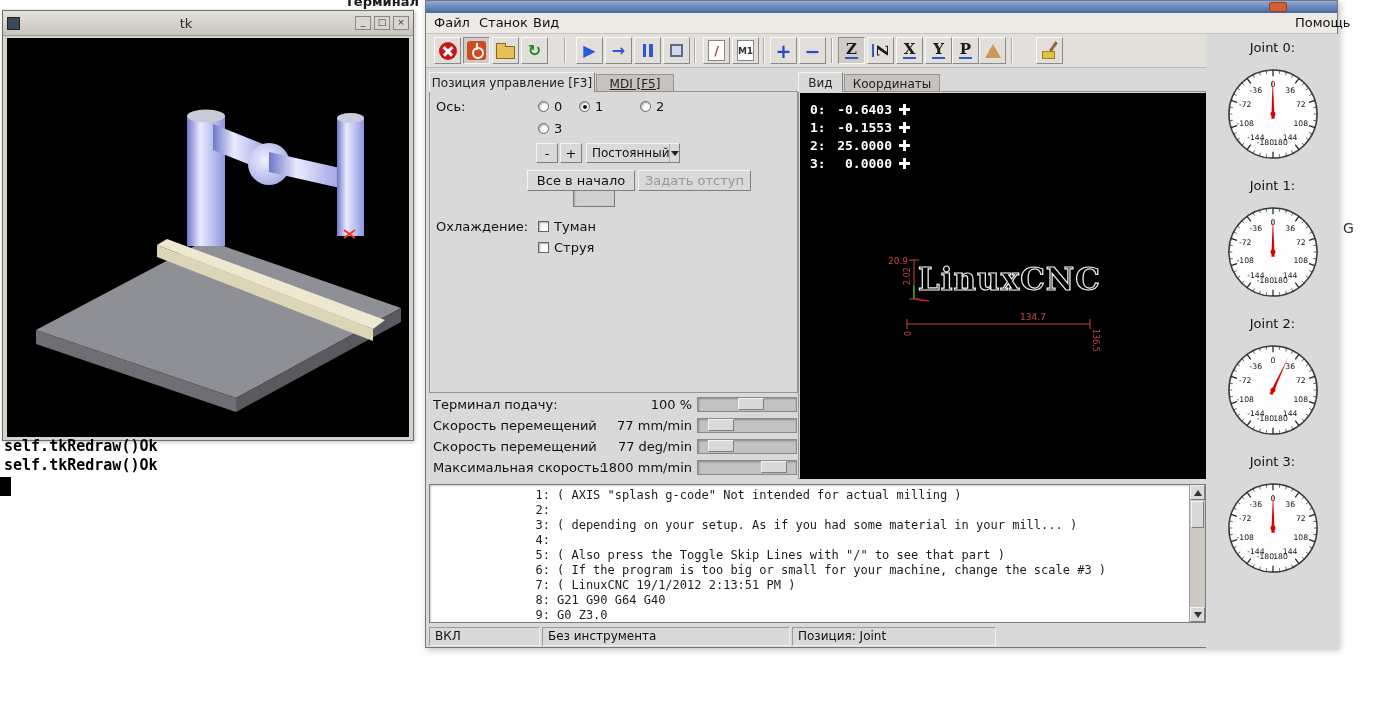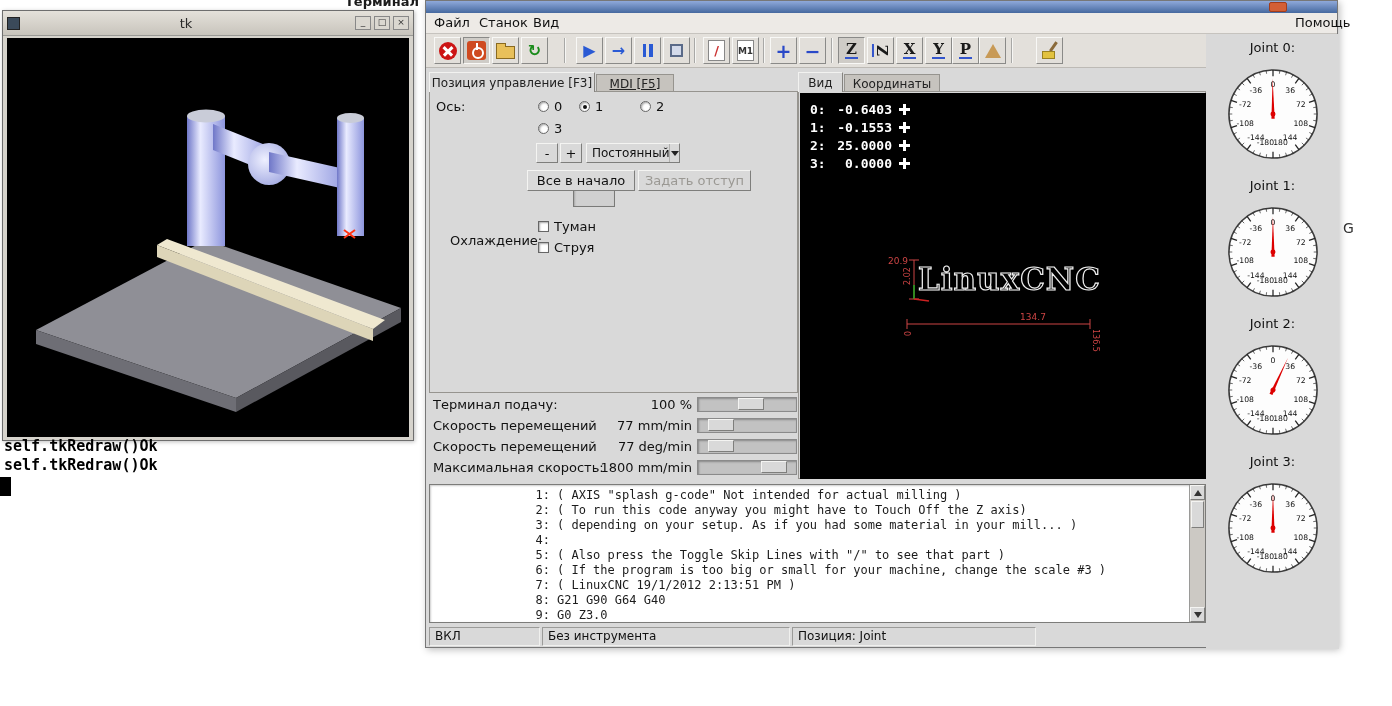--- a/index.html
+++ b/index.html
@@ -278,21 +278,21 @@
       <div class="combo" style="top:51px;">
         <span class="combo-text">Постоянный</span>
         <span class="combo-ind">
             <span class="combo-arrow"></span>
           </span>
       </div>
 
       <div class="btn" style="left:97px; top:78px; width:108px; height:21px;">Все в начало</div>
       <div class="btn disabled" style="left:208px; top:78px; width:113px; height:21px;">Задать отступ</div>
 
-      <span class="mlabel" style="left:20px; top:127px;margin-top:14px;">Охлаждение:</span>
+      <span class="mlabel" style="left:6px; top:127px;">Охлаждение:</span>
       <span class="checkbox" style="left:108px; top:129px;"></span>
       <span class="mlabel" style="left:124px; top:127px;">Туман</span>
       <span class="checkbox" style="left:108px; top:150px;"></span>
       <span class="mlabel" style="left:124px; top:148px;">Струя</span>
     </div>
 
     <div id="slider-rows">
         <div class="slider-row" style="top: 2px;">
           <span class="s-label">Терминал подачу:</span>
           <span class="s-value">100 %</span>
@@ -383,21 +383,20 @@
     </div>
 
     <div id="gcode-area">
       <div id="gcode-lines">
           <div class="gline">
             <span class="gnum">1:</span>
             <span class="gtext">( AXIS "splash g-code" Not intended for actual milling )</span>
           </div>
           <div class="gline">
             <span class="gnum">2:</span>
-            <span class="gtext">( To run this code anyway you might have to Touch Off the Z axis)</span>
           </div>
           <div class="gline">
             <span class="gnum">3:</span>
             <span class="gtext">( depending on your setup. As if you had some material in your mill... )</span>
           </div>
           <div class="gline">
             <span class="gnum">4:</span>
           </div>
           <div class="gline">
             <span class="gnum">5:</span>
@@ -426,21 +425,21 @@
           </span>
         <span class="sb-thumb"></span>
         <span class="sb-btn sb-down">
             <span class="tri-down"></span>
           </span>
       </div>
     </div>
 
     <div class="status-box" style="left:3px; width:111px;">ВКЛ</div>
     <div class="status-box" style="left:116px; width:248px;">Без инструмента</div>
-    <div class="status-box" style="left:366px; width:244px;">Позиция: Joint</div>
+    <div class="status-box" style="left:366px; width:204px;">Позиция: Joint</div>
 
     <div id="pyvcp">
       <div class="gauge-label first">Joint 0:</div>
       <div class="gauge"><svg viewBox="-48 -48 96 96" width="92" height="92">
             <circle r="46" fill="#fdfdfd" stroke="#3c3c3c" stroke-width="1.6"></circle>
             <line x1="-7.20" y1="45.43" x2="-6.65" y2="41.98" stroke="#222" stroke-width="0.7"></line>
             <line x1="-14.21" y1="43.75" x2="-13.13" y2="40.42" stroke="#222" stroke-width="0.7"></line>
             <line x1="-20.88" y1="40.99" x2="-19.29" y2="37.87" stroke="#222" stroke-width="0.7"></line>
             <line x1="-27.04" y1="37.21" x2="-23.22" y2="31.96" stroke="#222" stroke-width="1.3"></line>
             <line x1="-32.53" y1="32.53" x2="-30.05" y2="30.05" stroke="#222" stroke-width="0.7"></line>

